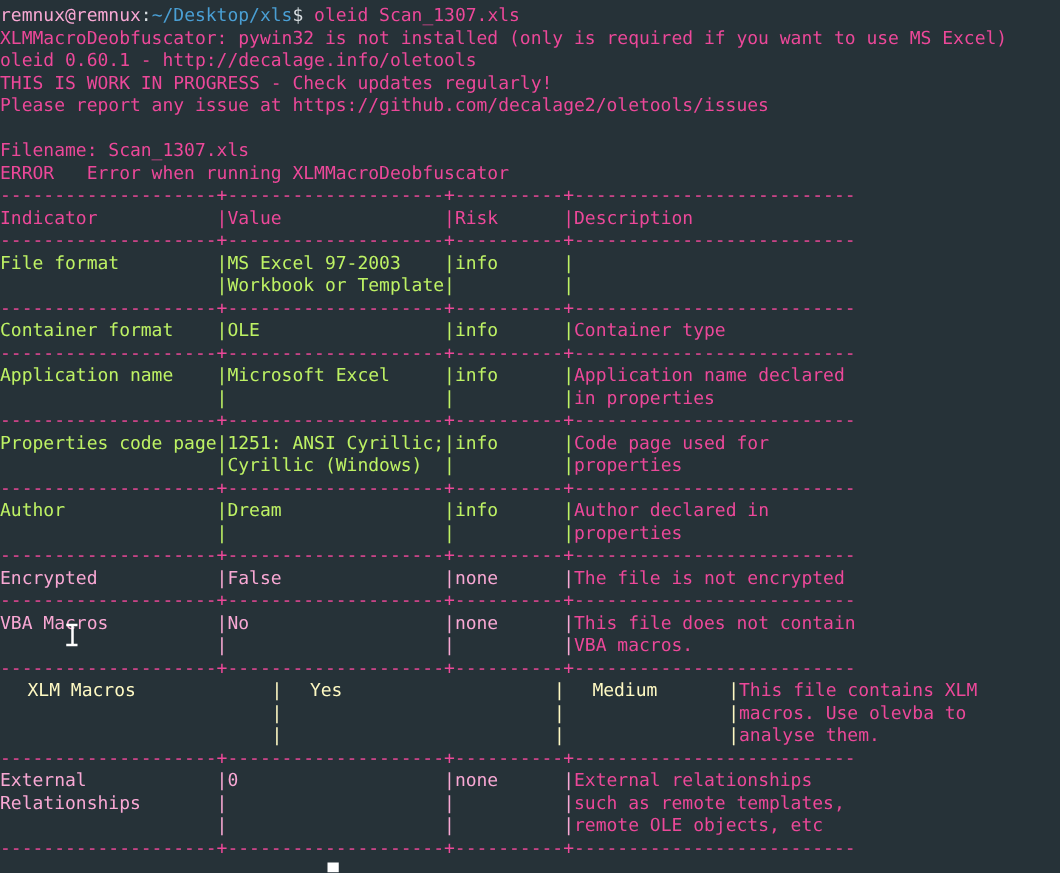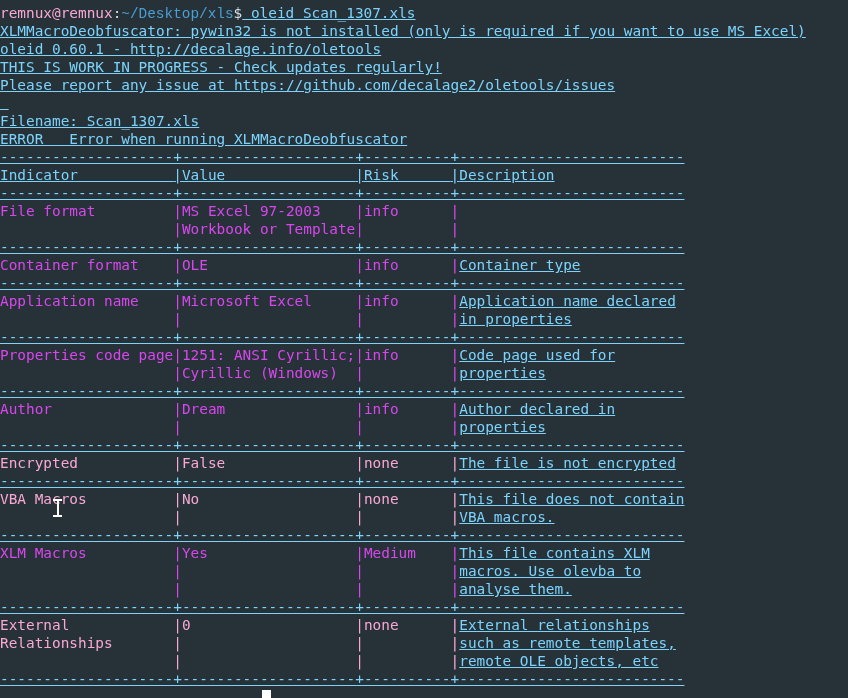--- a/index.html
+++ b/index.html
@@ -26,25 +26,25 @@
     left: 0;
     top: 4px;
     white-space: pre;
   }
   .line {
     height: 18px;
     white-space: pre;
     display: block;
   }
   
-  .c-default { color: #7dd3fc; text-decoration: underline; }
+  .c-default { color: #ec4899; }
   .c-orange  { color: #f9a8d4; }
-  .c-blue    { color: #4a9fd4; font-family: Liberation Mono, monospace; }
-  .c-cyan    { color: #d946ef; }
-  .c-yellow  { color: #d946ef; }
+  .c-blue    { color: #4a9fd4; }
+  .c-cyan    { color: #bef264; }
+  .c-yellow  { color: #fef9c3; padding-left: 22px; }
   .c-grey    { color: #d8dee1; }
 
   
   #mouse-ibeam {
     position: absolute;
     left: 53px;
     top: 498px;
     width: 9px;
     height: 20px;
     pointer-events: none;

